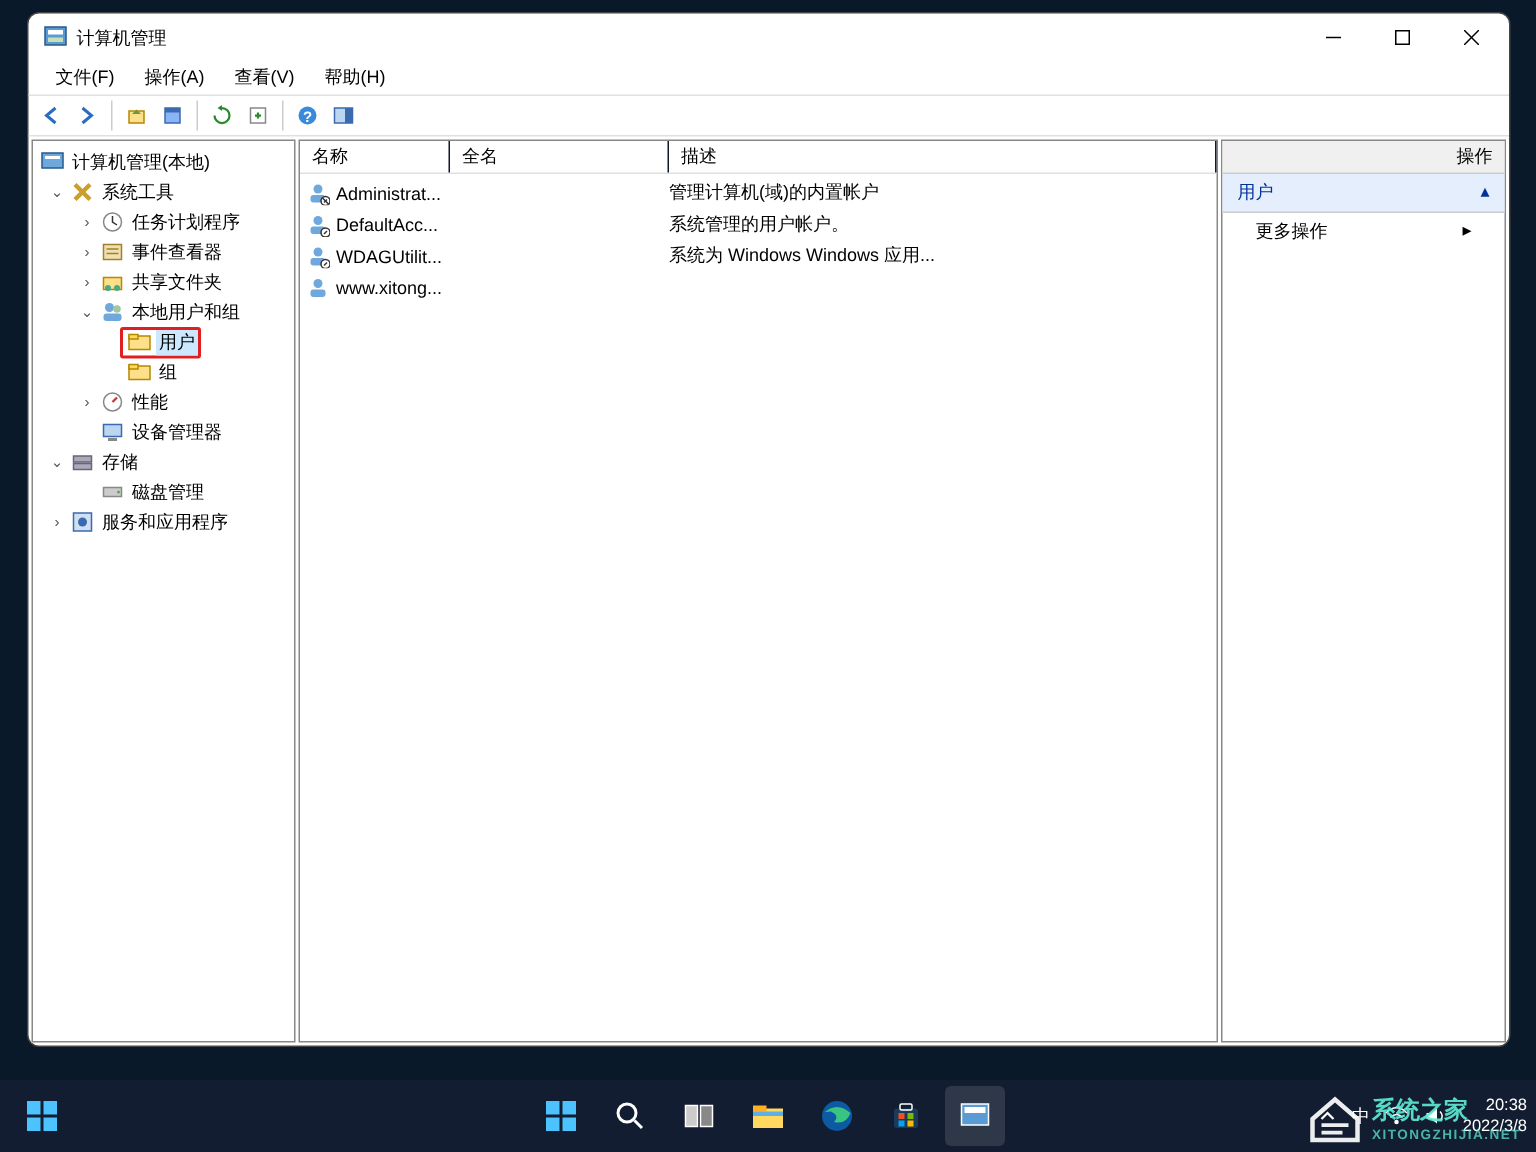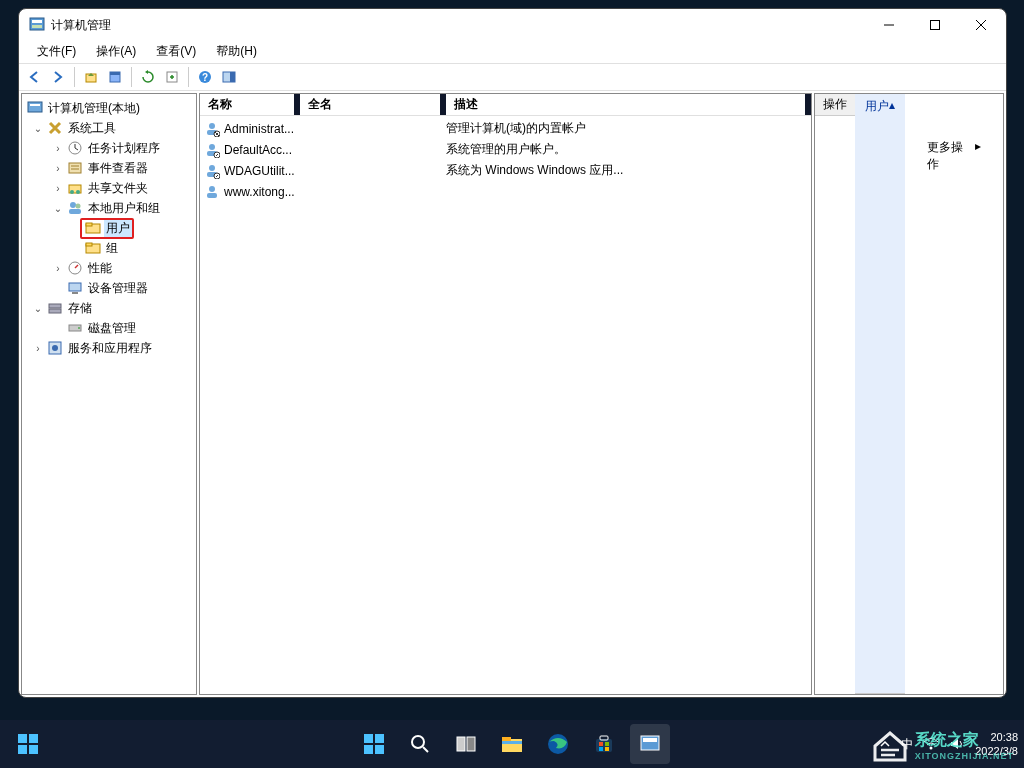--- a/index.html
+++ b/index.html
@@ -26,33 +26,33 @@
 .tree { width: 176px; padding: 4px 2px; font-size: 12px; overflow: hidden; }
 .tree .trow { display: flex; align-items: center; height: 20px; white-space: nowrap; cursor: default; }
 .tree .arr { width: 12px; display: inline-flex; justify-content: center; color: #555; font-size: 10px; }
 .tree .ticn { width: 16px; height: 16px; margin: 0 3px; display: inline-flex; align-items: center; justify-content: center; }
 .tree .tlab { padding: 0 2px; }
 .tree .hl { border: 2px solid #e02020; border-radius: 2px; }
 .tree .sel .tlab { background: #cce8ff; }
 
 .mid { flex: 1; display: flex; flex-direction: column; }
 .listhdr { height: 22px; display: flex; border-bottom: 1px solid #e0e0e0; font-size: 12px; }
-.listhdr .col { padding: 2px 8px; border-right: 6px solid #0f172a; font-weight: bold; }
+.listhdr .col { padding: 2px 8px; border-right: 1px solid #0f172a; }
 .list { flex: 1; padding: 2px 0; font-size: 12px; }
 .list .lrow { display: flex; height: 21px; align-items: center; }
 .list .licn { width: 16px; height: 16px; margin: 0 4px 0 4px; }
 .list .c1 { width: 100px; display: flex; align-items: center; overflow: hidden; }
 .list .c2 { width: 146px; }
 .list .c3 { flex: 1; }
 .list .hl2 { border: 2px solid #e02020; border-radius: 2px; margin-left: 2px; padding-right: 40px; }
 
-.actions { width: 190px; display: flex; flex-direction: row; }
+.actions { width: 190px; display: flex; flex-direction: column; text-align: right; }
 .actions .ahdr { height: 22px; background: #f0f0f0; border-bottom: 1px solid #ccc; padding: 2px 8px; font-size: 12px; }
 .actions .asec { background: #e5eefc; color: #003399; padding: 4px 10px; font-size: 12px; display: flex; justify-content: space-between; border-bottom: 1px solid #ccc; }
-.actions .aitem { padding: 4px 22px; font-size: 12px; display: flex; justify-content: space-between; margin-top: 41px; }
+.actions .aitem { padding: 4px 22px; font-size: 12px; display: flex; justify-content: space-between; }
 
 .taskbar { position: absolute; bottom: 0; left: 0; right: 0; height: 48px; background: rgba(20,30,50,0.85); backdrop-filter: blur(10px); display: flex; align-items: center; justify-content: center; gap: 6px; }
 .taskbar .tbic { width: 40px; height: 40px; display: flex; align-items: center; justify-content: center; border-radius: 4px; }
 .systray { position: absolute; right: 6px; display: flex; align-items: center; gap: 10px; color: #fff; font-size: 11px; }
 .systray .dt { text-align: right; line-height: 14px; }
 
 .watermark { position: absolute; right: 10px; bottom: 6px; color: #5eead4; font-size: 16px; font-weight: bold; display: flex; align-items: center; gap: 6px; opacity: 0.92; pointer-events: none; }
 .watermark .sub { font-size: 9px; letter-spacing: 1px; display: block; opacity: 0.8; }
 
 svg { display: block; }

